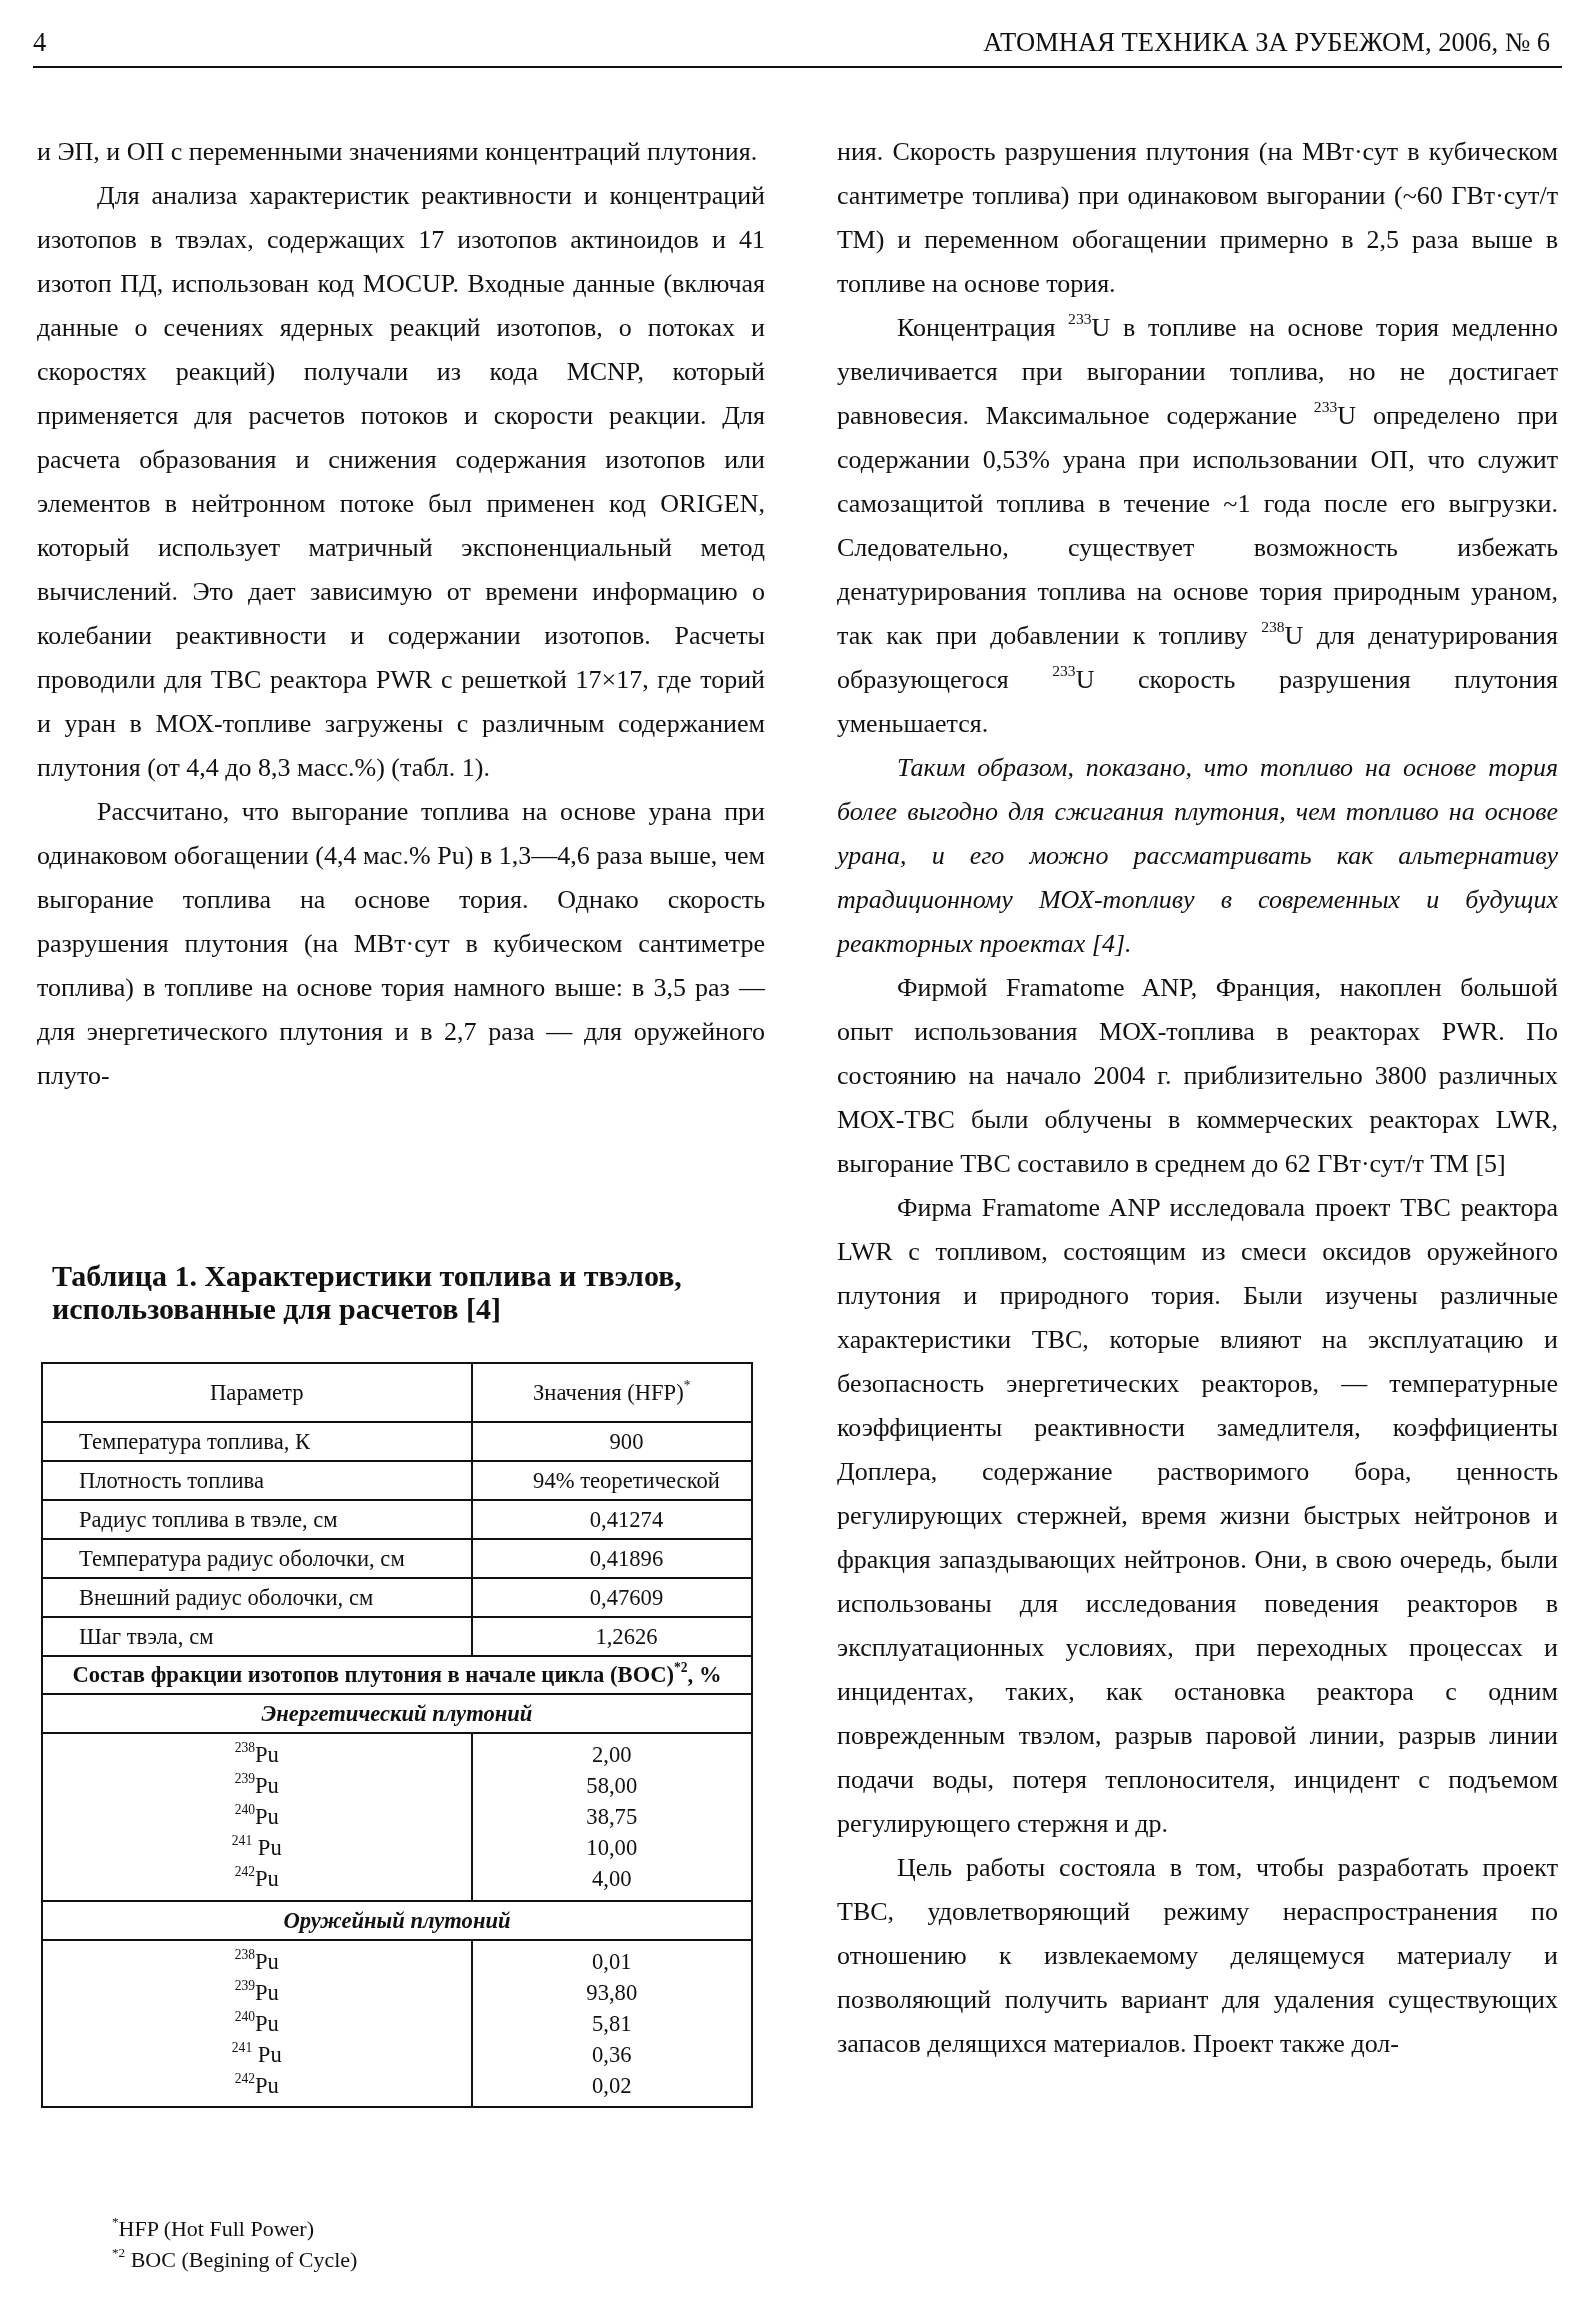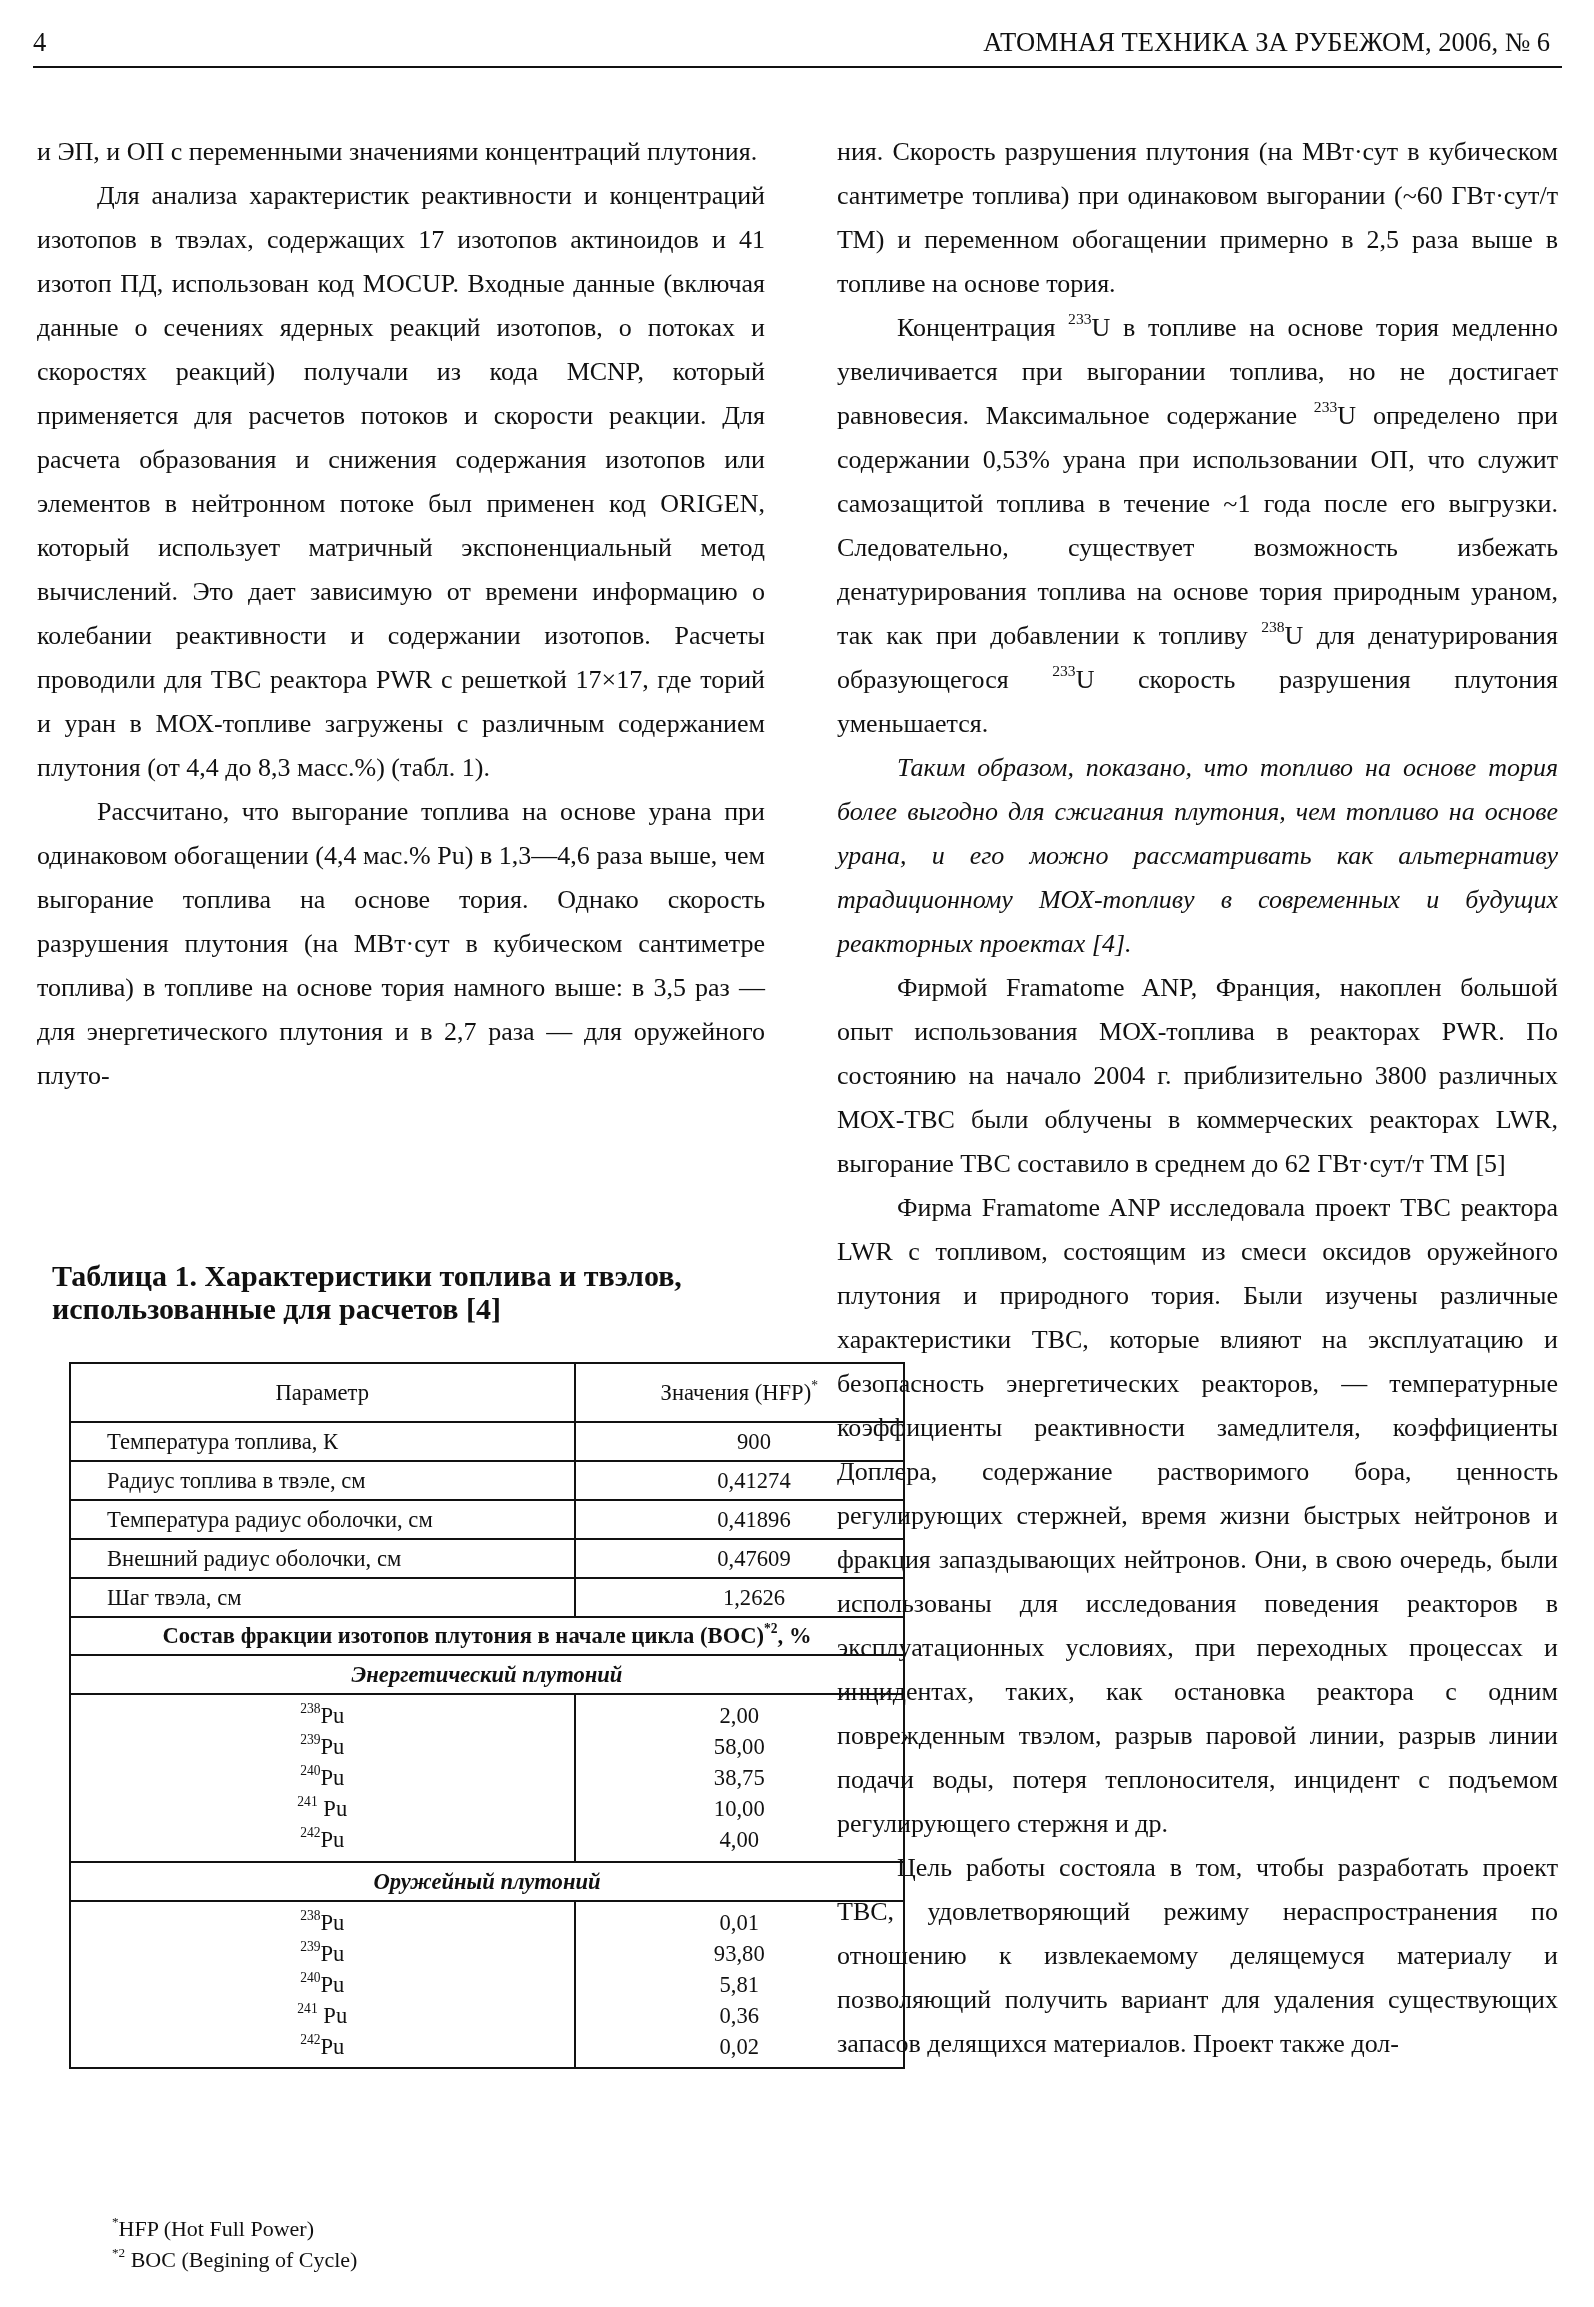--- a/index.html
+++ b/index.html
@@ -13,22 +13,22 @@
               border-top: 2.7px solid #111; }
   .col { position: absolute; top: 130px; font-size: 26px; line-height: 44px; }
   .col-left { left: 37px; width: 728px; }
   .col-right { left: 837px; width: 721px; }
   .col p { margin: 0; text-align: justify; text-align-last: left; }
   .col p .ind { display: inline-block; width: 60px; }
   .col p.it { font-style: italic; }
   sup { font-size: 60%; line-height: 0; vertical-align: 0.75em; }
   .tcap { position: absolute; left: 52px; top: 1259px; width: 698px; font-size: 30px;
           line-height: 33px; font-weight: bold; }
-  table.t1 { position: absolute; left: 41px; top: 1362px; width: 836px;
-             border-collapse: collapse; font-size: 22.6px; line-height: 29px; margin-left: 28px; }
+  table.t1 { position: absolute; left: 41px; top: 1362px; width: 712px;
+             border-collapse: collapse; font-size: 22.6px; line-height: 29px; }
   table.t1 td { border: 2px solid #111; padding: 2px 6.6px; vertical-align: middle; }
   table.t1 td.v { text-align: center; }
   table.t1 td.hd { height: 53px; text-align: center; }
   table.t1 tr.r td { height: 33px; padding-left: 36px; }
   table.t1 td.bold { font-weight: bold; text-align: center; line-height: 32px; }
   table.t1 td.itb { font-weight: bold; font-style: italic; text-align: center; height: 33px; }
   table.t1 td.iso { text-align: center; line-height: 31px; padding: 5.3px 6.6px; }
   .iso-line { display: block; }
   .fn { position: absolute; left: 112px; top: 2213px; font-size: 22px; line-height: 31px; }
 </style>
@@ -55,20 +55,24 @@
       <col style="width:39.5%">
     </colgroup>
   <tbody>
       <tr>
     <td class="hd">Параметр</td>
     <td class="hd"><span>Значения (HFP)</span><sup>*</sup></td>
   </tr>
   <tr class="r">
         <td>Температура топлива, К</td>
         <td class="v">900</td>
+      </tr>
+  <tr class="r">
+        <td>Плотность топлива</td>
+        <td class="v">94% теоретической</td>
       </tr>
   <tr class="r">
         <td>Радиус топлива в твэле, см</td>
         <td class="v">0,41274</td>
       </tr>
   <tr class="r">
         <td>Температура радиус оболочки, см</td>
         <td class="v">0,41896</td>
       </tr>
   <tr class="r">

